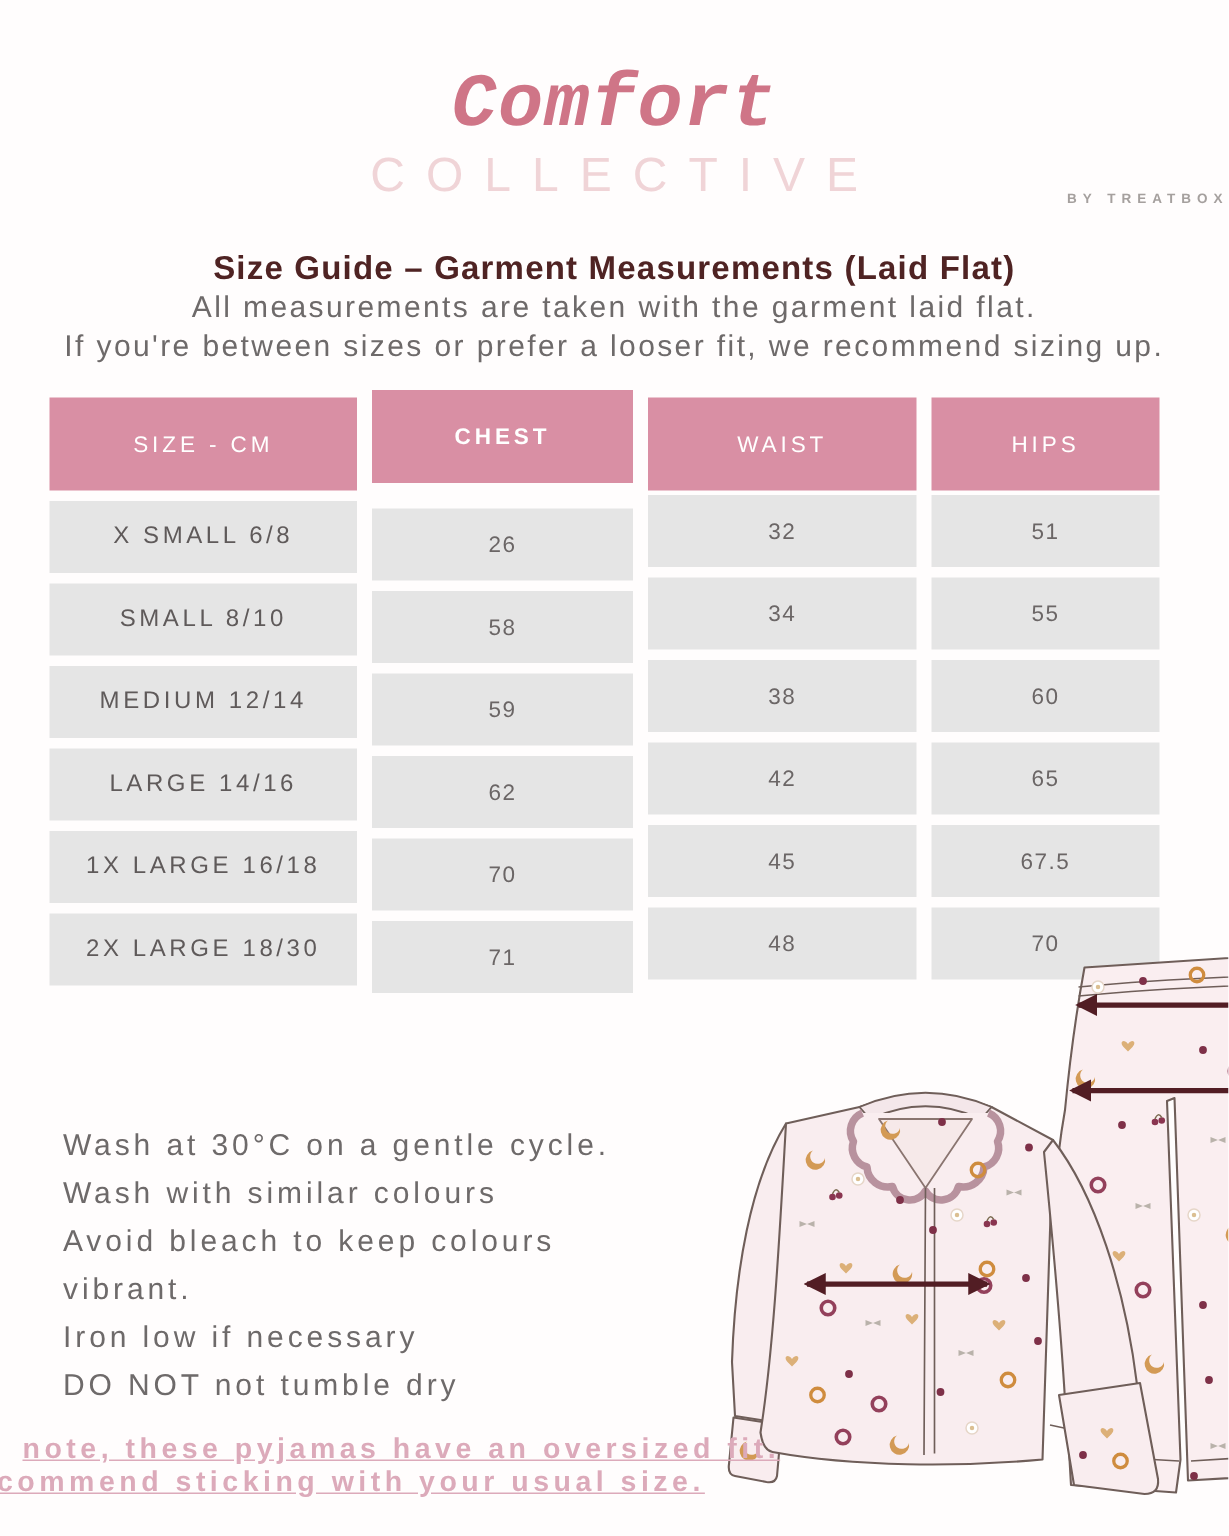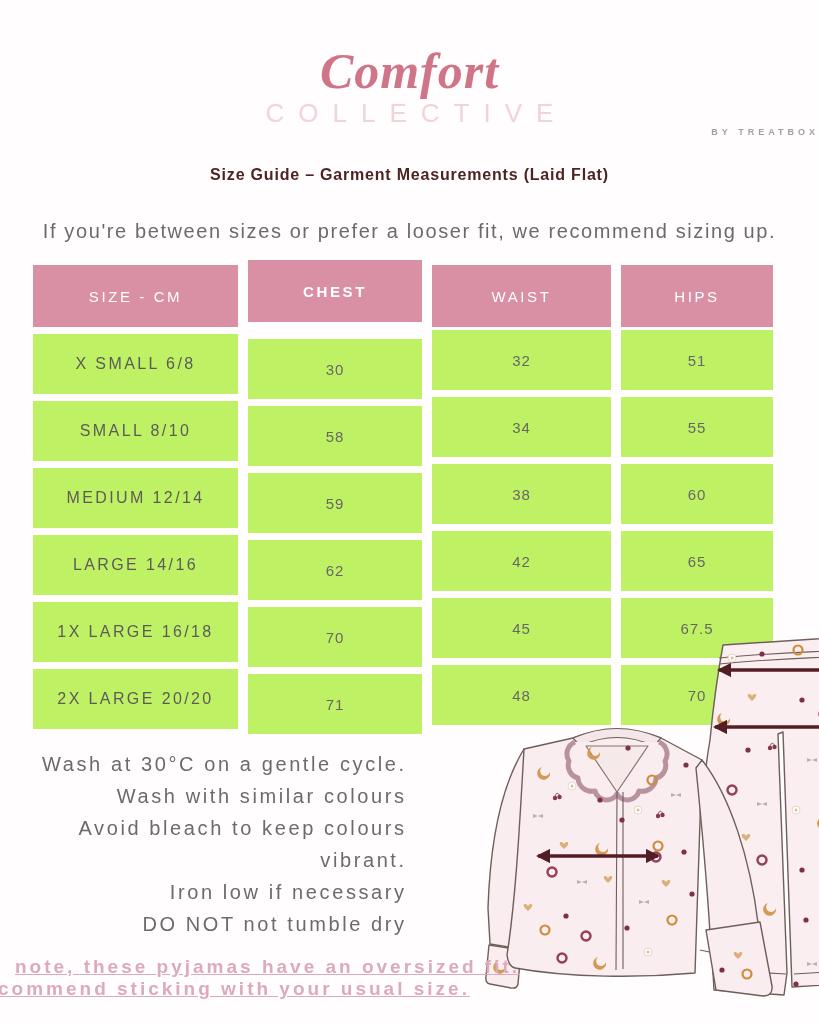--- a/index.html
+++ b/index.html
@@ -1,79 +1,80 @@
 <!DOCTYPE html>
 <html><head>
 <meta charset="utf-8">
 <style>
   html,body{margin:0;padding:0;background:#fff;}
   .page{position:relative;width:819px;height:1024px;background:#fffdfd;overflow:hidden;
         font-family:"Liberation Sans",sans-serif;}
 
   
   .logo-script{position:absolute;top:42px;left:0;right:0;text-align:center;
-      font-family:Liberation Serif, serif;font-style:italic;font-weight:bold;
+      font-family:Liberation Mono, monospace;font-style:italic;font-weight:bold;
       font-size:50px;color:#cf7587;letter-spacing:1px;z-index:3;}
   .logo-word{position:absolute;top:98px;left:0;right:0;text-align:center;
-      font-size:26px;color:#f0d4d7;letter-spacing:14px;text-indent:14px;z-index:2;}
+      font-size:32px;color:#f0d4d7;letter-spacing:14px;text-indent:14px;z-index:2;}
   .logo-byline{position:absolute;top:127px;left:0;right:0;text-align:right;
       font-size:9px;color:#a5a09e;letter-spacing:4px;text-indent:4px;font-weight:bold;}
 
   
   .title{position:absolute;top:166px;left:0;right:0;text-align:center;
-      font-size:16px;font-weight:bold;color:#4f2323;letter-spacing:0.8px;}
+      font-size:22px;font-weight:bold;color:#4f2323;letter-spacing:0.8px;}
   .sub{font-size:20px;color:#6e6a6a;letter-spacing:1.6px;}
   .sub1{position:absolute;top:194px;left:0;right:0;text-align:center;}
   .sub2{position:absolute;top:220px;left:50%;transform:translateX(-50%);white-space:nowrap;}
 
   
   .size-table{position:absolute;left:33px;top:265px;display:grid;
       grid-template-columns:205px 174px 179px 152px;column-gap:10px;row-gap:7px;z-index:1;}
   .th{height:62px;background:#d98fa4;color:#ffffff;display:flex;align-items:center;
       justify-content:center;font-size:15px;letter-spacing:2.6px;position:relative;}
-  .td{height:60px;background:#bef264;color:#5f5a5a;display:flex;align-items:center;
+  .td{height:48px;background:#e5e5e5;color:#5f5a5a;display:flex;align-items:center;
       justify-content:center;font-size:16px;letter-spacing:2.4px;position:relative;}
   .num{font-size:15px;color:#6b6666;letter-spacing:1px;}
   .shift-dn{top:5px;}
   .shift-up{top:-4px;}
   .shift-hup{top:-5px;font-weight:bold;}
 
   
   .care{position:absolute;left:42px;top:748px;font-size:20px;color:#6e6a6a;
-      letter-spacing:2.6px;line-height:32px;z-index:4;text-align:right;}
+      letter-spacing:2.6px;line-height:32px;z-index:4;}
 
   
   .note{position:absolute;font-weight:bold;font-size:19px;letter-spacing:3px;
       color:#dcaaba;white-space:nowrap;z-index:4;text-decoration:underline;}
   .note1{left:15px;top:956px;}
   .note2{left:-2px;top:978px;}
 
   
   .pj-illustration{position:absolute;left:460px;top:618px;width:400px;height:406px;z-index:2;}
 </style>
 </head>
 <body>
 
 <div class="page">
 
   <div class="logo-script">Comfort</div>
   <div class="logo-word">COLLECTIVE</div>
   <div class="logo-byline">BY TREATBOX</div>
 
   <div class="title">Size Guide – Garment Measurements (Laid Flat)</div>
+  <div class="sub sub1">All measurements are taken with the garment laid flat.</div>
   <div class="sub sub2">If you're between sizes or prefer a looser fit, we recommend sizing up.</div>
 
   <div class="size-table">
     <div class="th">SIZE - CM</div>
     <div class="th shift-hup">CHEST</div>
     <div class="th">WAIST</div>
     <div class="th">HIPS</div>
 
     <div class="td">X SMALL 6/8</div>
-    <div class="td num shift-dn">30</div>
+    <div class="td num shift-dn">26</div>
     <div class="td num shift-up">32</div>
     <div class="td num shift-up">51</div>
 
     <div class="td">SMALL 8/10</div>
     <div class="td num shift-dn">58</div>
     <div class="td num shift-up">34</div>
     <div class="td num shift-up">55</div>
 
     <div class="td">MEDIUM 12/14</div>
     <div class="td num shift-dn">59</div>
@@ -83,21 +84,21 @@
     <div class="td">LARGE 14/16</div>
     <div class="td num shift-dn">62</div>
     <div class="td num shift-up">42</div>
     <div class="td num shift-up">65</div>
 
     <div class="td">1X LARGE 16/18</div>
     <div class="td num shift-dn">70</div>
     <div class="td num shift-up">45</div>
     <div class="td num shift-up">67.5</div>
 
-    <div class="td">2X LARGE 20/20</div>
+    <div class="td">2X LARGE 18/30</div>
     <div class="td num shift-dn">71</div>
     <div class="td num shift-up">48</div>
     <div class="td num shift-up">70</div>
   </div>
 
   <div class="care">
     <div>Wash at 30°C on a gentle cycle.</div>
     <div>Wash with similar colours</div>
     <div>Avoid bleach to keep colours</div>
     <div>vibrant.</div>

